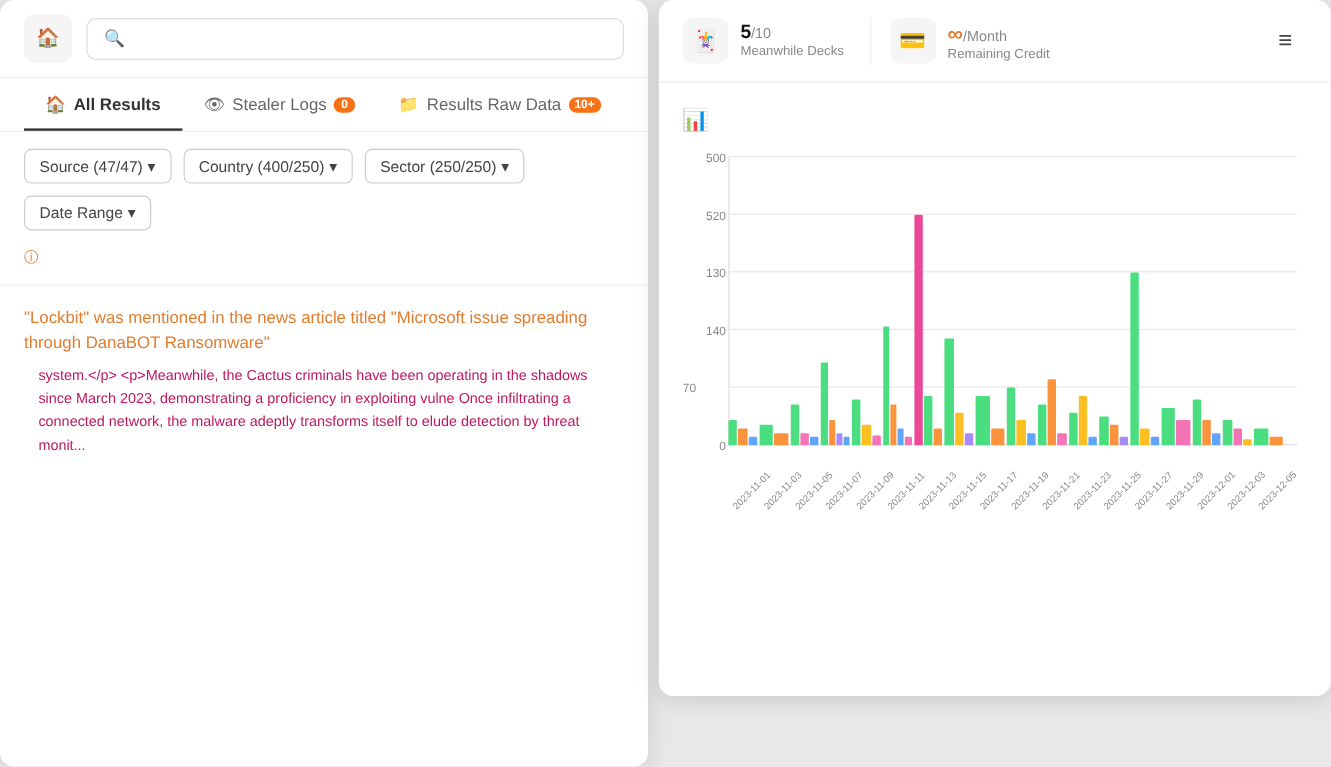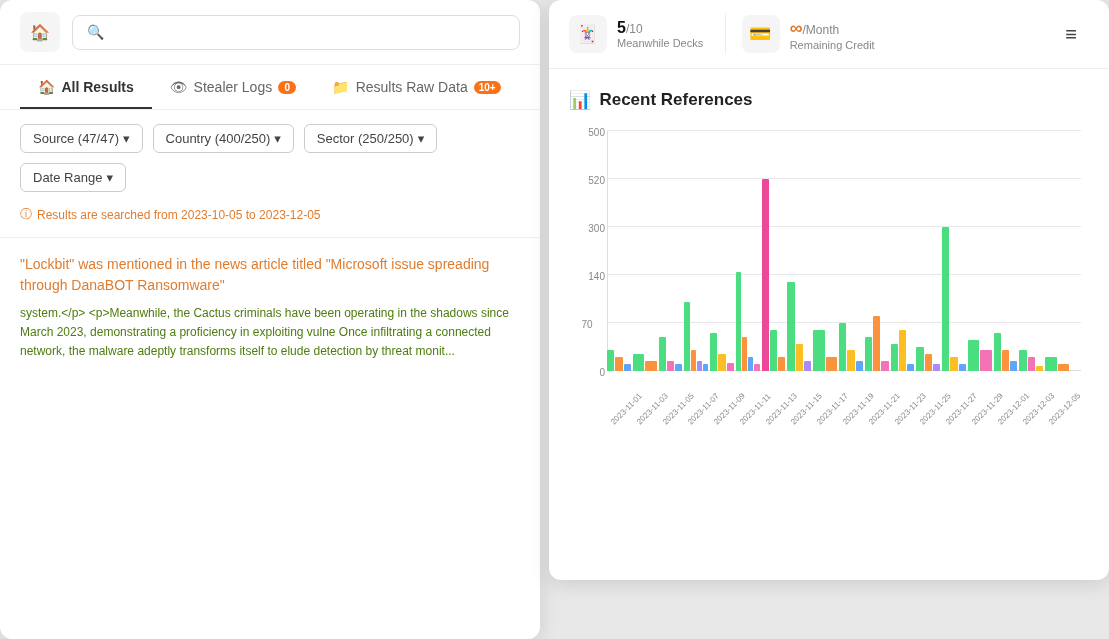--- a/index.html
+++ b/index.html
@@ -161,22 +161,23 @@
     .tag {
       border: 1px solid #ddd;
       border-radius: 4px;
       padding: 2px 9px;
       font-size: 12px;
       color: #555;
       background: #fff;
     }
     .result-text {
       font-size: 12px;
-      color: #4d7c0f;
+      color: #be185d;
       line-height: 1.6;
+      margin-left: 12px;
     }
 
     
     .right-panel {
       position: absolute;
       right: 0; top: 0;
       width: 560px;
       height: 580px;
       background: #fff;
       border-radius: 12px;
@@ -313,21 +314,20 @@
       <span>▾</span>
     </button>
     <button class="filter-btn">
       <span>Date Range</span>
       <span>▾</span>
     </button>
   </div>
 
   <div class="date-note">
     <span>ⓘ</span>
-    <span>Results are searched from 2023-10-05 to 2023-12-05</span>
   </div>
 
   <div class="result-item">
     <div class="result-title">"Lockbit" was mentioned in the news article titled "Microsoft issue spreading through DanaBOT Ransomware"</div>
     <div class="result-text" id="result-text">system.&lt;/p&gt;
 &lt;p&gt;Meanwhile, the Cactus criminals have been operating in the shadows since March 2023, demonstrating a proficiency in exploiting vulne Once infiltrating a connected network, the malware adeptly transforms itself to elude detection by threat monit...</div>
   </div>
 </div>
 
 <div class="right-panel">
@@ -359,33 +359,32 @@
     <div style="flex:1;"></div>
 
     <div class="menu-icon-btn">
       <span>≡</span>
     </div>
   </div>
 
   <div class="chart-section">
     <div class="section-title">
       <span class="chart-icon">📊</span>
-      <span>Recent References</span>
     </div>
 
     <div class="chart-container" id="chart-container" style="position: relative; width: 100%; height: 300px;">
 
     <div style="position: absolute; inset: 0px 8px 60px 38px; border-left: 1px solid rgb(221, 221, 221); border-bottom: 1px solid rgb(221, 221, 221);"></div>
         <div style="position: absolute; left: 0px; width: 36px; bottom: calc(53px); font-size: 10px; color: rgb(136, 136, 136); text-align: right;">0</div>
         <div style="position: absolute; left: 38px; right: 8px; bottom: calc(108px); height: 1px; background: rgb(232, 232, 232);"></div>
-        <div style="position: absolute; left: 0px; width: 36px; bottom: calc(101px); font-size: 10px; color: rgb(136, 136, 136); text-align: center;">70</div>
+        <div style="position: absolute; left: 0px; width: 36px; bottom: calc(101px); font-size: 10px; color: rgb(136, 136, 136); text-align: left;">70</div>
         <div style="position: absolute; left: 38px; right: 8px; bottom: calc(156px); height: 1px; background: rgb(232, 232, 232);"></div>
         <div style="position: absolute; left: 0px; width: 36px; bottom: calc(149px); font-size: 10px; color: rgb(136, 136, 136); text-align: right;">140</div>
         <div style="position: absolute; left: 38px; right: 8px; bottom: calc(204px); height: 1px; background: rgb(232, 232, 232);"></div>
-        <div style="position: absolute; left: 0px; width: 36px; bottom: calc(197px); font-size: 10px; color: rgb(136, 136, 136); text-align: right;">300</div>
+        <div style="position: absolute; left: 0px; width: 36px; bottom: calc(197px); font-size: 10px; color: rgb(136, 136, 136); text-align: right;">130</div>
         <div style="position: absolute; left: 38px; right: 8px; bottom: calc(252px); height: 1px; background: rgb(232, 232, 232);"></div>
         <div style="position: absolute; left: 0px; width: 36px; bottom: calc(245px); font-size: 10px; color: rgb(136, 136, 136); text-align: right;">520</div>
         <div style="position: absolute; left: 38px; right: 8px; bottom: calc(300px); height: 1px; background: rgb(232, 232, 232);"></div>
         <div style="position: absolute; left: 0px; width: 36px; bottom: calc(293px); font-size: 10px; color: rgb(136, 136, 136); text-align: right;">500</div>
         <div style="position: absolute; left: 38px; bottom: 60px; width: 23.7778px; display: flex; align-items: flex-end; gap: 1px;">
           <div style="flex: 1 1 0%; min-width: 2px; height: 20.5714px; background: rgb(74, 222, 128); border-radius: 1px 1px 0px 0px;"></div>
           <div style="flex: 1 1 0%; min-width: 2px; height: 13.7143px; background: rgb(251, 146, 60); border-radius: 1px 1px 0px 0px;"></div>
           <div style="flex: 1 1 0%; min-width: 2px; height: 6.85714px; background: rgb(96, 165, 250); border-radius: 1px 1px 0px 0px;"></div>
         </div>
         <div style="position: absolute; left: 40px; bottom: 2px; font-size: 8px; color: rgb(136, 136, 136); transform: rotate(-45deg); transform-origin: left top; white-space: nowrap; width: 60px;">2023-11-01</div>

